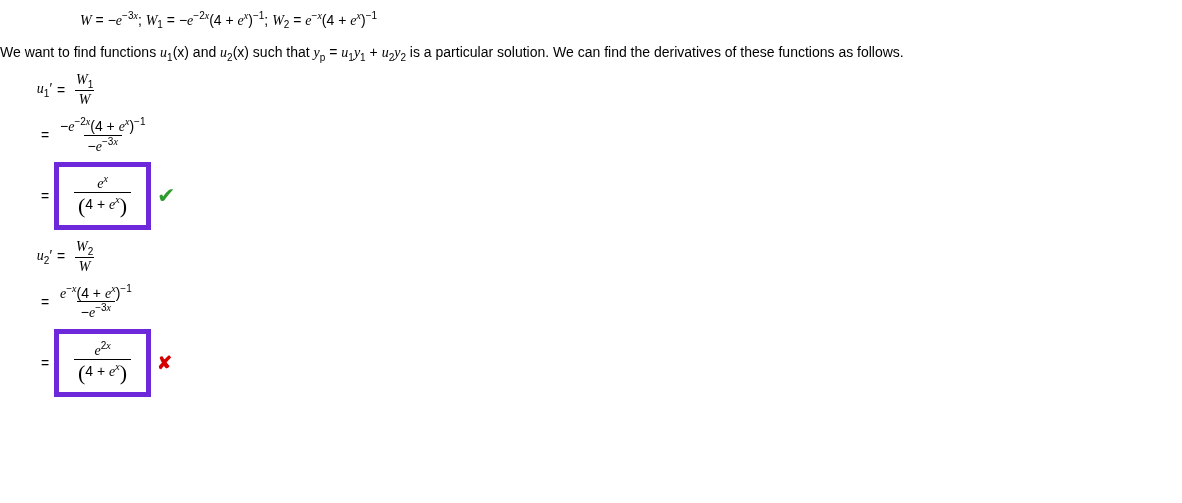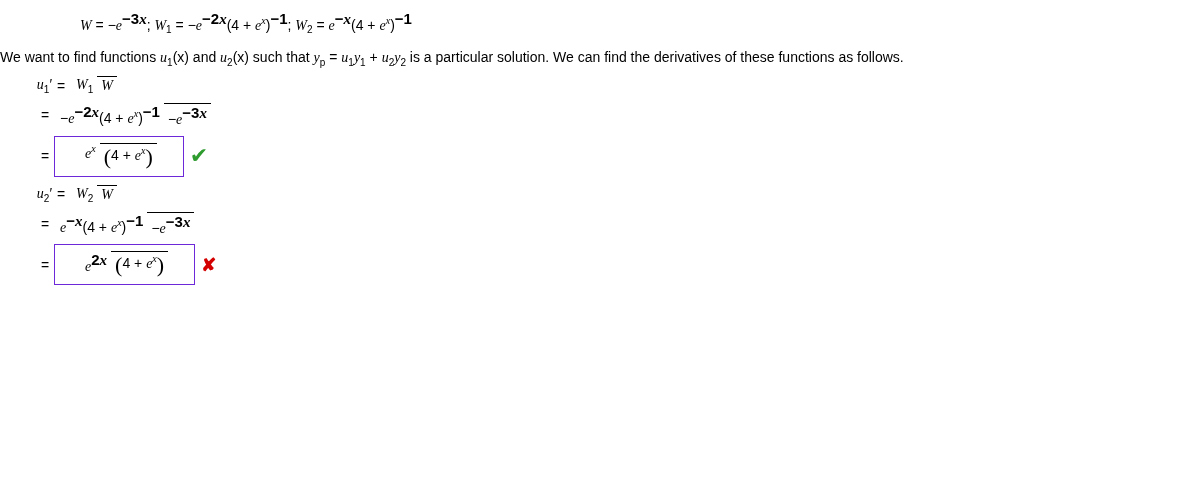--- a/index.html
+++ b/index.html
@@ -10,26 +10,26 @@
     color: #000;
     background: #fff;
     width: 1182px;
   }
   .content { padding: 4px 0 0 0; }
   .para { margin: 2px 0 8px 0; }
   .indent-eq { margin: 6px 0 14px 80px; }
   .math-row { display: flex; align-items: center; margin: 2px 16px; }
   .mi { font-style: italic; font-family: 'Times New Roman', Times, serif; }
   .sub { font-size: 10px; vertical-align: sub; font-style: normal; font-family: Arial; }
-  .sup { font-size: 15px; vertical-align: super; font-style: normal; font-family: Arial; font-weight: bold; }
+  .sup { font-size: 10px; vertical-align: super; font-style: normal; font-family: Arial; }
   .supi { font-size: 10px; vertical-align: super; font-style: italic; font-family: 'Times New Roman', serif; }
-  .frac { display: inline-flex; vertical-align: middle; margin: 0 2px; }
+  .frac { display: inline-flex; flex-direction: column; align-items: center; vertical-align: middle; margin: 0 2px; }
   .frac .num { padding: 0 4px; }
   .frac .den { border-top: 1px solid #000; padding: 0 4px; }
-  .boxed { border: 1px solid #6d28d9; padding: 6px 24px; display: inline-block; }
+  .boxed { border: 5px solid #6d28d9; padding: 6px 13px; display: inline-block; }
   .lhcol { display: inline-block; width: 36px; text-align: right; vertical-align: middle; }
   .eqcol { display: inline-block; width: 18px; text-align: center; vertical-align: middle; }
   .block { margin: 4px 0 4px 0; }
   .vpad { margin: 8px 0; }
   .check { color: #2e9b2e; font-size: 22px; margin-left: 6px; vertical-align: bottom; }
   .cross { color: #d40000; font-size: 18px; font-weight: bold; margin-left: 6px; vertical-align: bottom; }
   .paren-large { font-size: 22px; font-family: 'Times New Roman', serif; vertical-align: -4px; }
   .midalign { vertical-align: middle; }
   .nowrap { white-space: nowrap; }
 </style>

